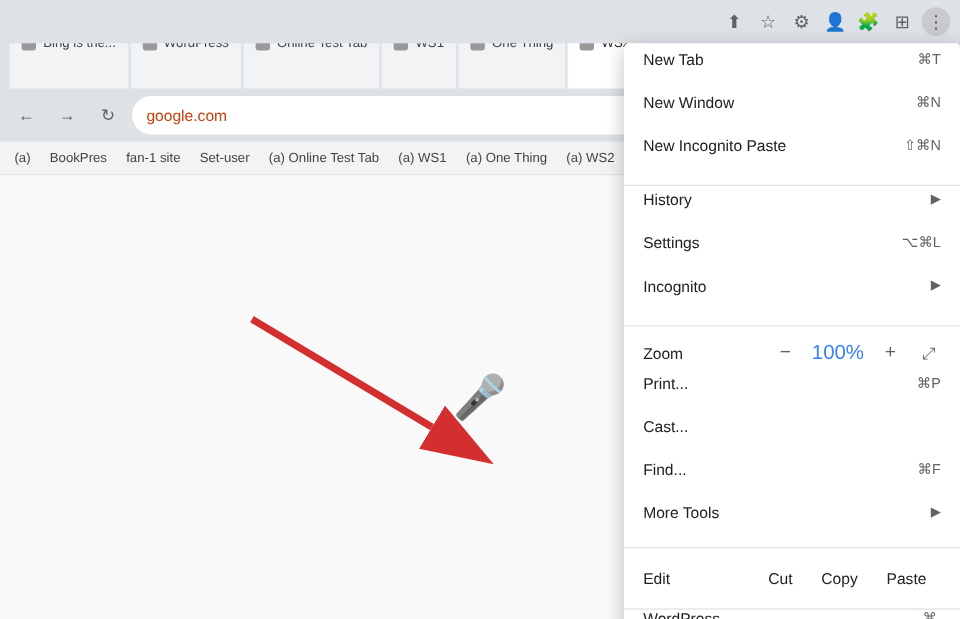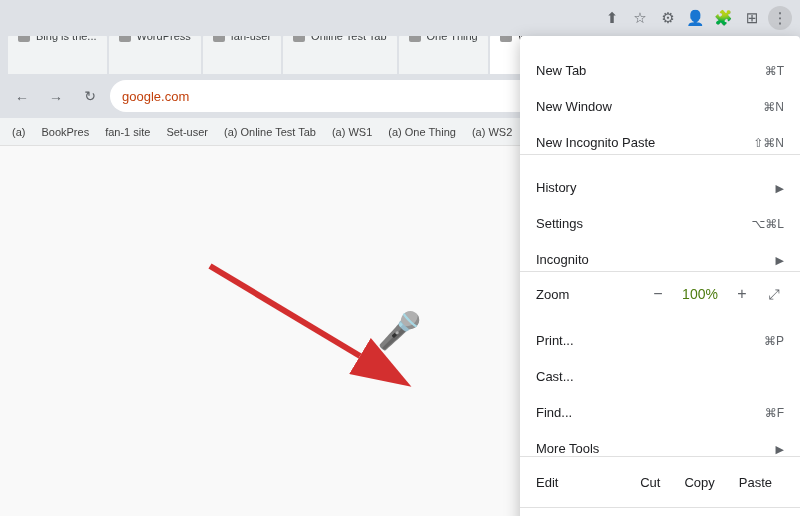--- a/index.html
+++ b/index.html
@@ -162,21 +162,21 @@
       width: 280px;
       background: #fff;
       border-radius: 4px;
       box-shadow: 0 4px 16px rgba(0,0,0,0.25);
       z-index: 100;
       padding: 6px 0;
     }
 
     .menu-item {
       display: flex;
-      align-items: flex-end;
+      align-items: flex-start;
       padding: 0 16px;
       height: 36px;
       cursor: pointer;
       color: #202124;
       font-size: 13px;
       position: relative;
       gap: 16px;
     }
     .menu-item-label {
       flex: 1;
@@ -217,21 +217,21 @@
       width: 24px;
       height: 24px;
       display: flex;
       align-items: center;
       justify-content: center;
       cursor: pointer;
       color: #5f6368;
       font-size: 16px;
       border-radius: 50%;
     }
-    .zoom-value { font-size: 14px; color: #4d7c0f; min-width: 40px; text-align: center; }
+    .zoom-value { font-size: 17px; color: #3b82f6; min-width: 40px; text-align: center; }
     .zoom-fullscreen {
       width: 20px;
       height: 20px;
       display: flex;
       align-items: center;
       justify-content: center;
       cursor: pointer;
       color: #5f6368;
       font-size: 14px;
     }
@@ -276,25 +276,25 @@
     <div class="tab">
       <div class="tab-favicon"></div>
       <span class="tab-label">Bing is the...</span>
     </div>
     <div class="tab">
       <div class="tab-favicon"></div>
       <span class="tab-label">WordPress</span>
     </div>
     <div class="tab">
       <div class="tab-favicon"></div>
-      <span class="tab-label">fan-user</span>
+      <span class="tab-label">Online Test Tab</span>
     </div>
     <div class="tab">
       <div class="tab-favicon"></div>
-      <span class="tab-label">Online Test Tab</span>
+      <span class="tab-label">WS1</span>
     </div>
     <div class="tab">
       <div class="tab-favicon"></div>
       <span class="tab-label">One Thing</span>
     </div>
     <div class="tab active">
       <div class="tab-favicon"></div>
       <span class="tab-label">WS2</span>
     </div>
   </div>

